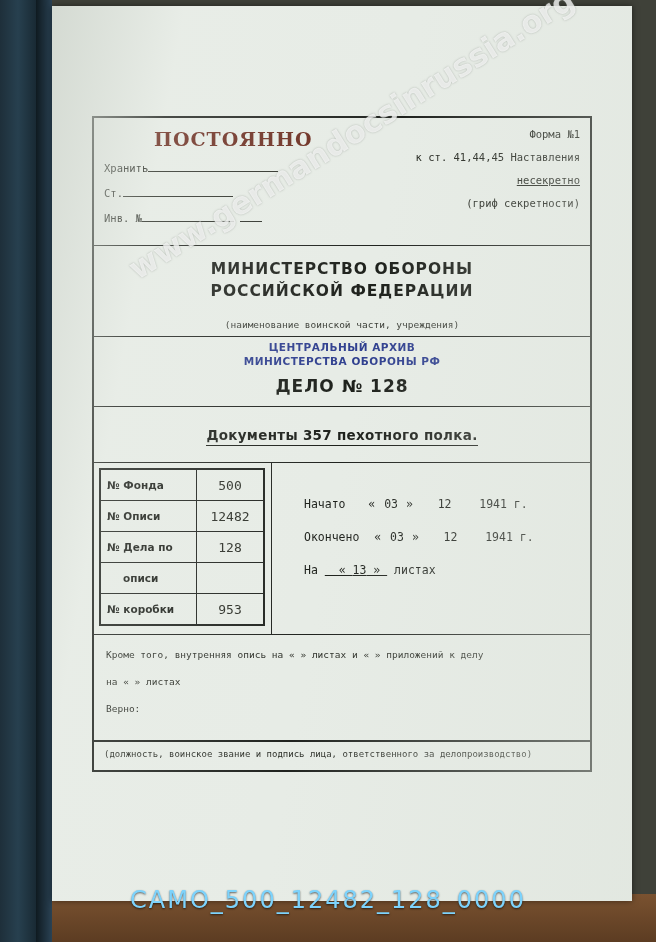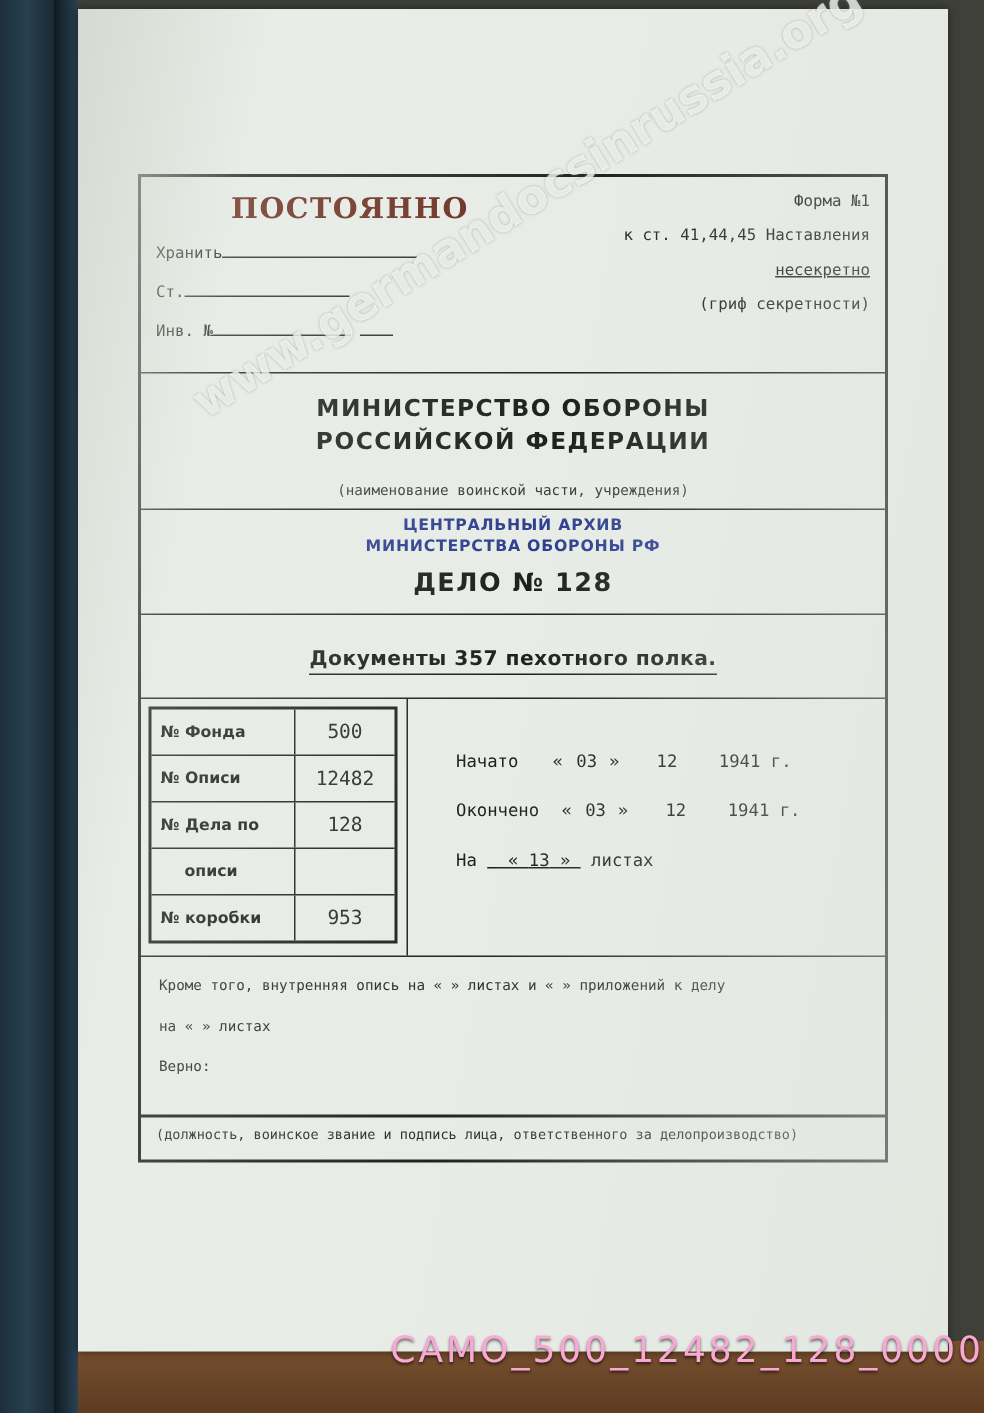--- a/index.html
+++ b/index.html
@@ -252,25 +252,25 @@
     white-space: nowrap;
     pointer-events: none;
   }
 
   
   .caption {
     position: absolute;
     left: 0;
     right: 0;
     bottom: 28px;
-    text-align: right;
+    text-align: center;
     font-family: "DejaVu Sans", sans-serif;
     font-size: 24px;
     letter-spacing: 2px;
-    color: #f9a8d4;
+    color: #7dd3fc;
     text-shadow: 0 1px 2px rgba(0,0,0,0.6);
   }
 </style>
 </head>
 <body>
 
 <div class="scan-bg"></div>
 <div class="binder-strip"></div>
 <div class="binder-strip2"></div>
 <div class="wood-strip"></div>

